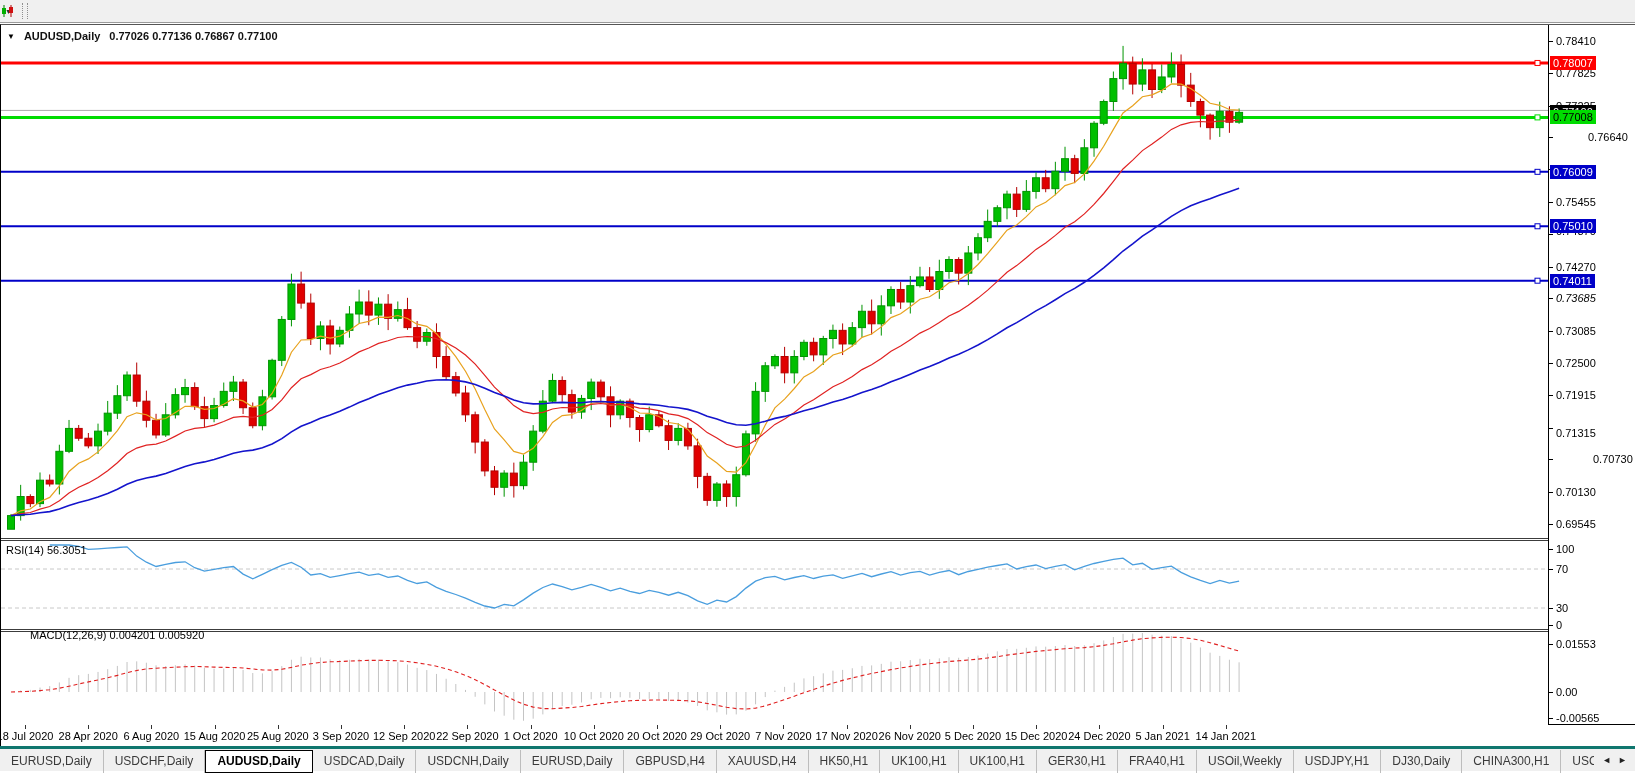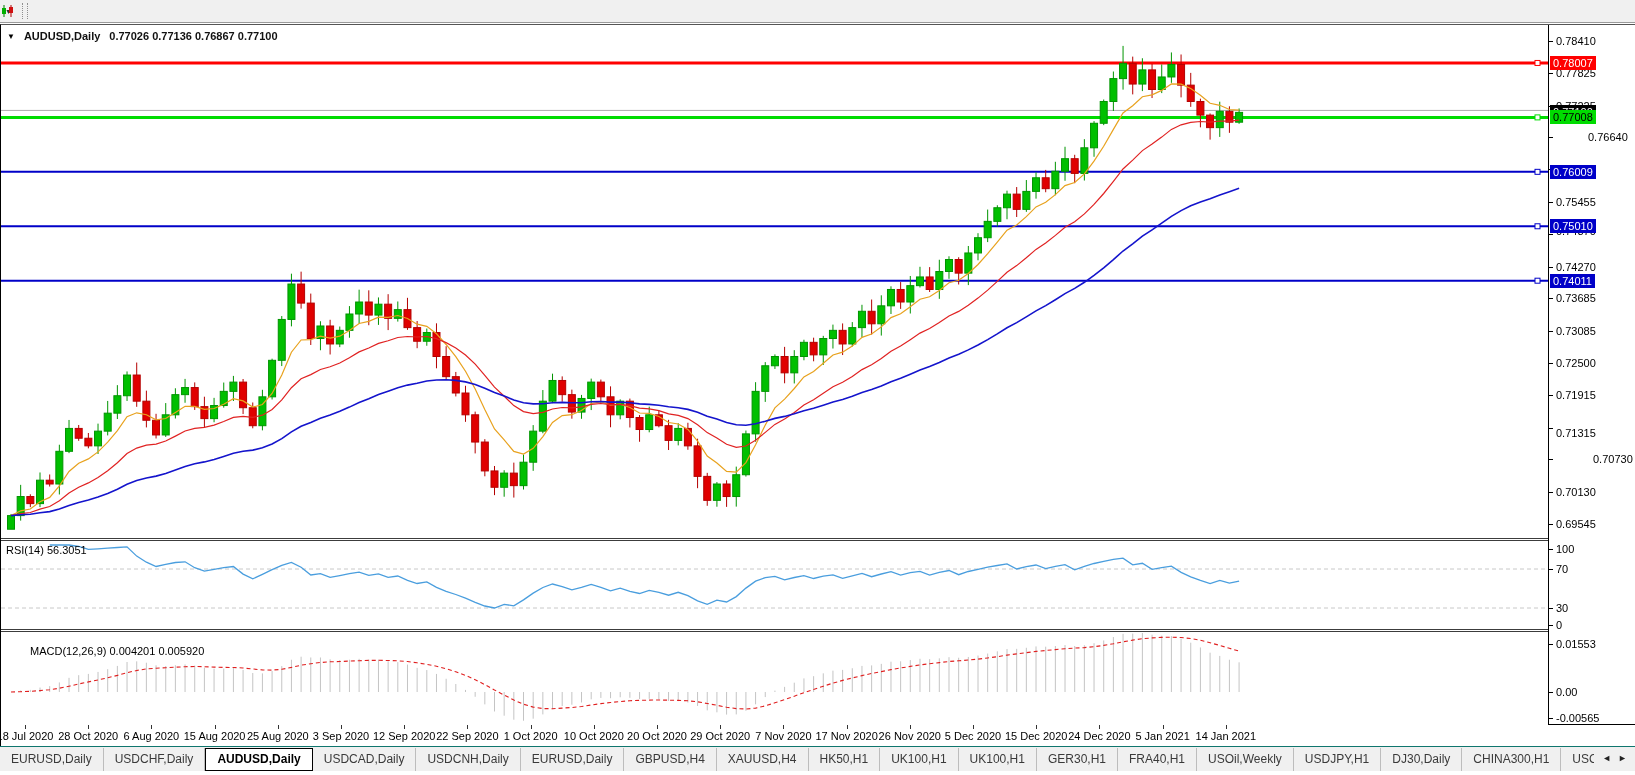--- a/index.html
+++ b/index.html
@@ -24,38 +24,38 @@
   .title-row{position:absolute;top:5px;left:6px;font-size:11px;color:#111;display:flex;gap:9px;
     align-items:center;z-index:6;white-space:nowrap;}
   .tri{font-size:8px;color:#000;}
   svg{position:absolute;left:0;background:transparent;}
   #svgMain{top:0;}
   #svgRsi{top:516px;}
   #svgMacd{top:606px;}
   .hsep{position:absolute;left:0;width:1635px;height:1px;background:#3c3c3c;}
   .panel-label{position:absolute;left:5px;font-size:11px;color:#000;z-index:4;background:transparent;}
   #rsiLabel{top:519px;}
-  #macdLabel{top:620px;padding-left:24px;}
+  #macdLabel{top:604px;padding-left:24px;}
 
   
   #axisCol{position:absolute;left:1547px;top:0;width:88px;height:699px;border-left:1px solid #000;
     font-size:11px;background:#fff;}
   .ptick{position:absolute;left:7px;height:14px;line-height:14px;color:#000;white-space:nowrap;}
   .tickmark{position:absolute;left:0;width:4px;height:1px;background:#000;}
   .pricebox{position:absolute;left:1px;height:14px;line-height:14px;padding:0 3px;font-size:11px;
     white-space:nowrap;z-index:3;}
 
   
   #dateAxis{position:absolute;left:0;top:699px;width:1547px;height:23px;font-size:11px;background:#fff;}
   .dlabel{position:absolute;top:6px;transform:translateX(-50%);white-space:nowrap;color:#000;}
   .dtick{position:absolute;top:1px;width:1px;height:4px;background:#333;}
 
   
   .tabbar{position:absolute;left:0;top:746px;width:1635px;height:25px;background:#f0f0f0;
-    border-top:1px solid #0f766e;display:flex;align-items:flex-start;justify-content:flex-end;}
+    border-top:3px solid #0f766e;display:flex;align-items:flex-start;justify-content:flex-end;}
   #tabs{display:flex;height:23px;overflow:hidden;flex:1;margin-top:1px;}
   .tab{font-size:12px;color:#3a3a3a;padding:4px 11px;white-space:nowrap;border-right:1px solid #bdbdbd;
     cursor:pointer;}
   .tab.active{background:#fff;border:1px solid #000;font-weight:bold;color:#000;padding:3px 11px;}
   .tab-scroll{display:flex;gap:7px;padding:6px 8px;font-size:9px;color:#222;align-items:center;}
   .tab-scroll span{cursor:pointer;}
 </style>
 </head>
 <body>
 
@@ -517,21 +517,21 @@
         <div class="ptick" style="top: 105.447px; margin-left: 32px;">0.76640</div>
         <div class="tickmark" style="top: 144.324px;"></div>
         <div class="ptick" style="top: 137.324px;">0.76055</div>
         <div class="tickmark" style="top: 177.018px;"></div>
         <div class="ptick" style="top: 170.018px;">0.75455</div>
         <div class="tickmark" style="top: 208.895px;"></div>
         <div class="ptick" style="top: 184px; margin-top: 15px;">0.74870</div>
         <div class="tickmark" style="top: 241.589px;"></div>
         <div class="ptick" style="top: 234.589px;">0.74270</div>
         <div class="tickmark" style="top: 273.465px;"></div>
-        <div class="ptick" style="top: 266.465px;">0.73685</div>
+        <div class="ptick" style="top: 266.465px; font-style: italic;">0.73685</div>
         <div class="tickmark" style="top: 306.159px;"></div>
         <div class="ptick" style="top: 299.159px;">0.73085</div>
         <div class="tickmark" style="top: 338.036px;"></div>
         <div class="ptick" style="top: 331.036px;">0.72500</div>
         <div class="tickmark" style="top: 369.913px;"></div>
         <div class="ptick" style="top: 362.913px;">0.71915</div>
         <div class="tickmark" style="top: 402.607px;"></div>
         <div class="ptick" style="top: 401px;">0.71315</div>
         <div class="tickmark" style="top: 434.483px;"></div>
         <div class="ptick" style="top: 427.483px; margin-left: 37px;">0.70730</div>
@@ -557,21 +557,21 @@
         <div class="pricebox" style="top: 80.3819px; background: rgb(0, 0, 0); color: rgb(255, 255, 255);">0.77100</div>
         <div class="pricebox" style="top: 85.395px; background: rgb(0, 220, 0); color: rgb(0, 0, 0);">0.77008</div>
         <div class="pricebox" style="top: 139.83px; background: rgb(0, 0, 200); color: rgb(255, 255, 255);">0.76009</div>
         <div class="pricebox" style="top: 194.266px; background: rgb(0, 0, 200); color: rgb(255, 255, 255);">0.75010</div>
         <div class="pricebox" style="top: 248.702px; background: rgb(0, 0, 200); color: rgb(255, 255, 255);">0.74011</div>
       </div>
     <div id="dateAxis">
         <div class="dtick" style="left: 24px;"></div>
         <div class="dlabel" style="left: 24px;">18 Jul 2020</div>
         <div class="dtick" style="left: 87.2px;"></div>
-        <div class="dlabel" style="left: 87.2px;">28 Oct 2020</div>
+        <div class="dlabel" style="left: 87.2px;">28 Apr 2020</div>
         <div class="dtick" style="left: 150.4px;"></div>
         <div class="dlabel" style="left: 150.4px;">6 Aug 2020</div>
         <div class="dtick" style="left: 213.6px;"></div>
         <div class="dlabel" style="left: 213.6px;">15 Aug 2020</div>
         <div class="dtick" style="left: 276.8px;"></div>
         <div class="dlabel" style="left: 276.8px;">25 Aug 2020</div>
         <div class="dtick" style="left: 340px;"></div>
         <div class="dlabel" style="left: 340px;">3 Sep 2020</div>
         <div class="dtick" style="left: 403.2px;"></div>
         <div class="dlabel" style="left: 403.2px;">12 Sep 2020</div>

